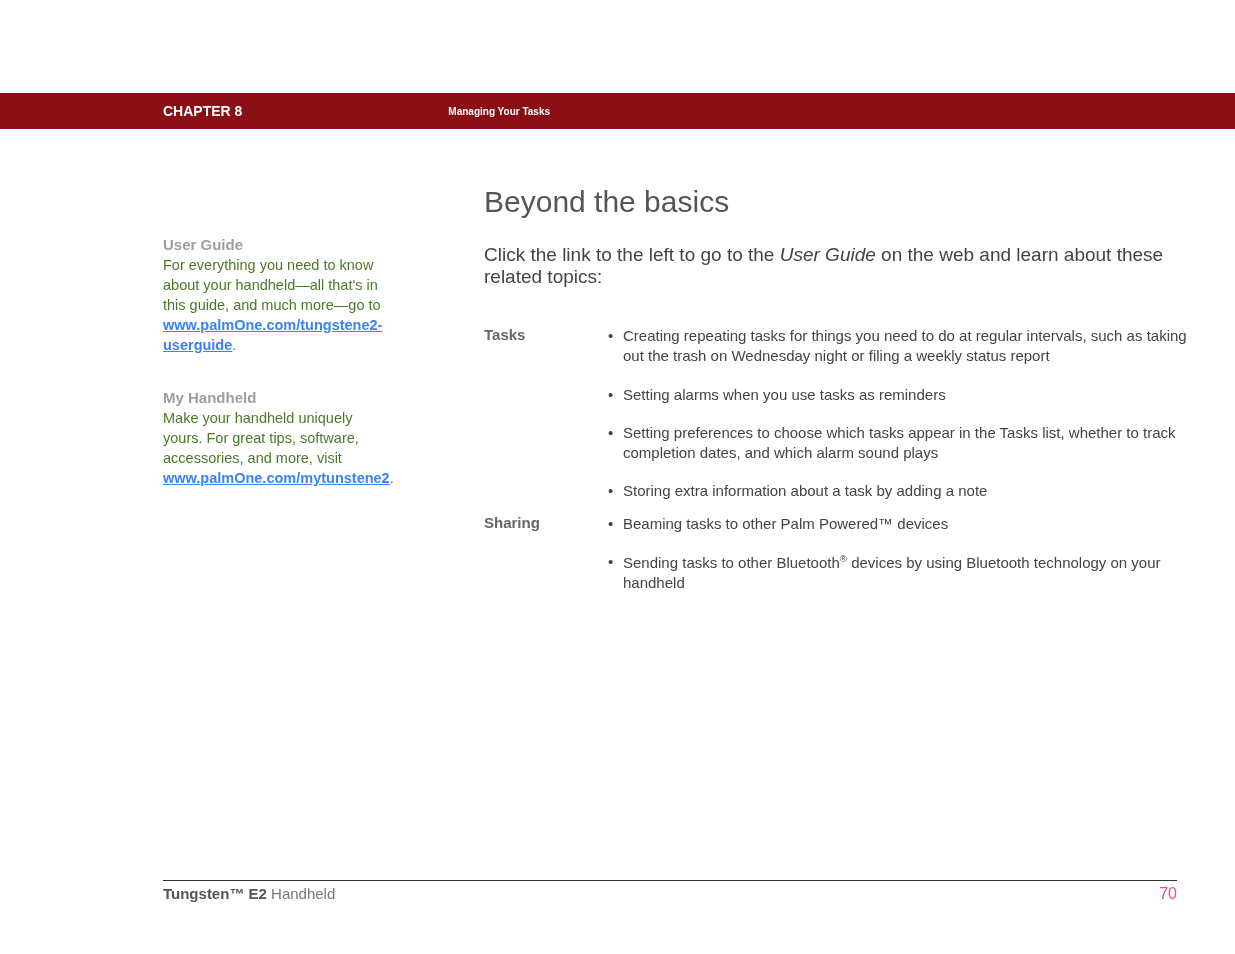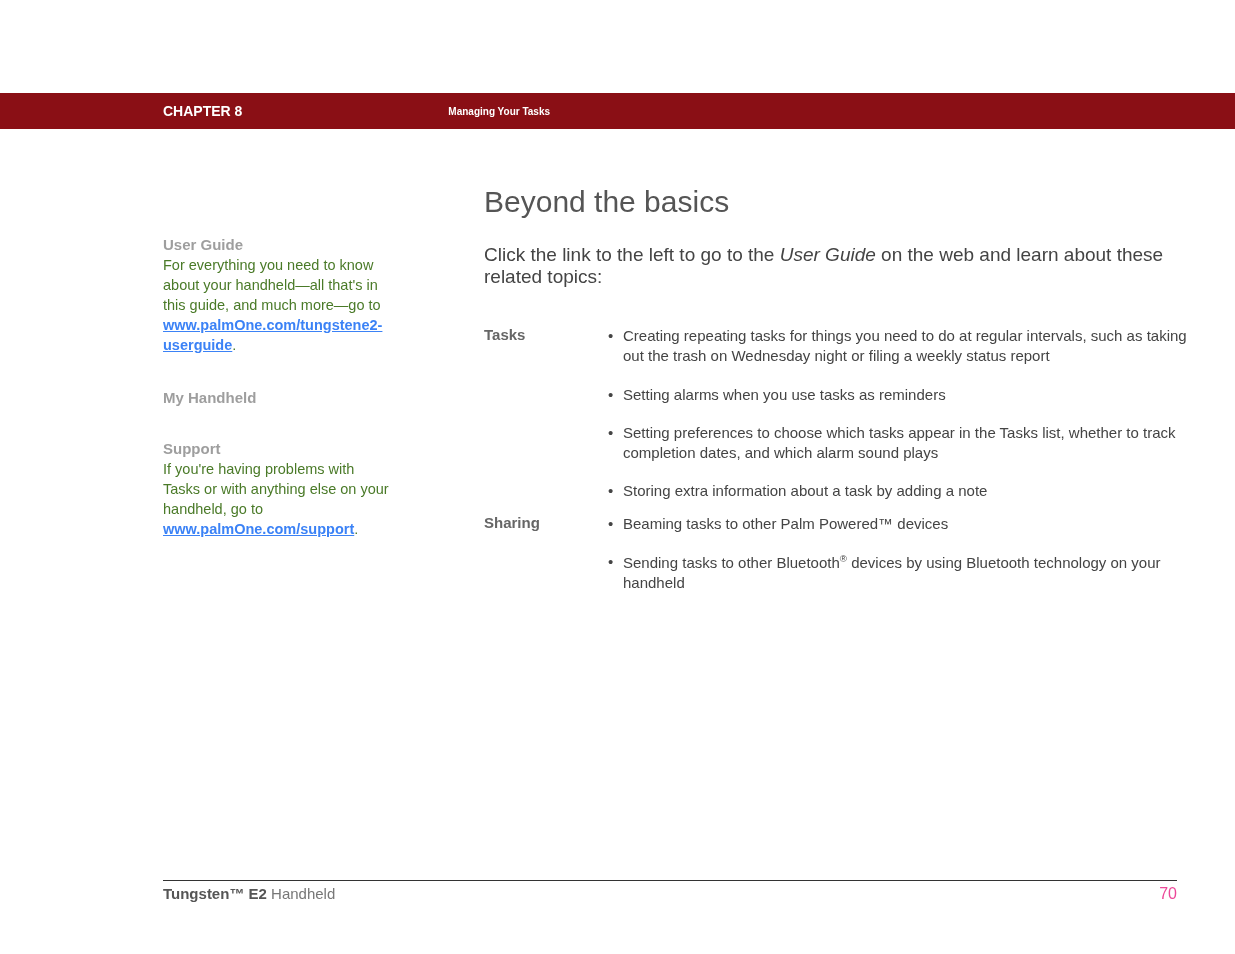--- a/index.html
+++ b/index.html
@@ -142,25 +142,22 @@
 
 <div class="sidebar">
   <div class="sidebar-section">
     <div class="sidebar-heading">User Guide</div>
     <div class="sidebar-text">
       <span>For everything you need to know about your handheld—all that's in this guide, and much more—go to </span><a class="sidebar-link">www.palmOne.com/tungstene2-userguide</a><span>.</span>
     </div>
   </div>
   <div class="sidebar-section">
     <div class="sidebar-heading">My Handheld</div>
-  </div>
-  <div class="sidebar-section">
-    <div class="sidebar-heading">Support</div>
     <div class="sidebar-text">
-      <span>If you're having problems with Tasks or with anything else on your handheld, go to </span><a class="sidebar-link">www.palmOne.com/support</a><span>.</span>
+      <span>Make your handheld uniquely yours. For great tips, software, accessories, and more, visit </span><a class="sidebar-link">www.palmOne.com/mytunstene2</a><span>.</span>
     </div>
   </div>
 </div>
 
 <div class="main">
   <h1 class="main-heading">Beyond the basics</h1>
   <p class="intro-text">
     <span>Click the link to the left to go to the </span><span class="italic">User Guide</span><span> on the web and learn about these related topics:</span>
   </p>
   <div class="topics-table" id="topics-table">

